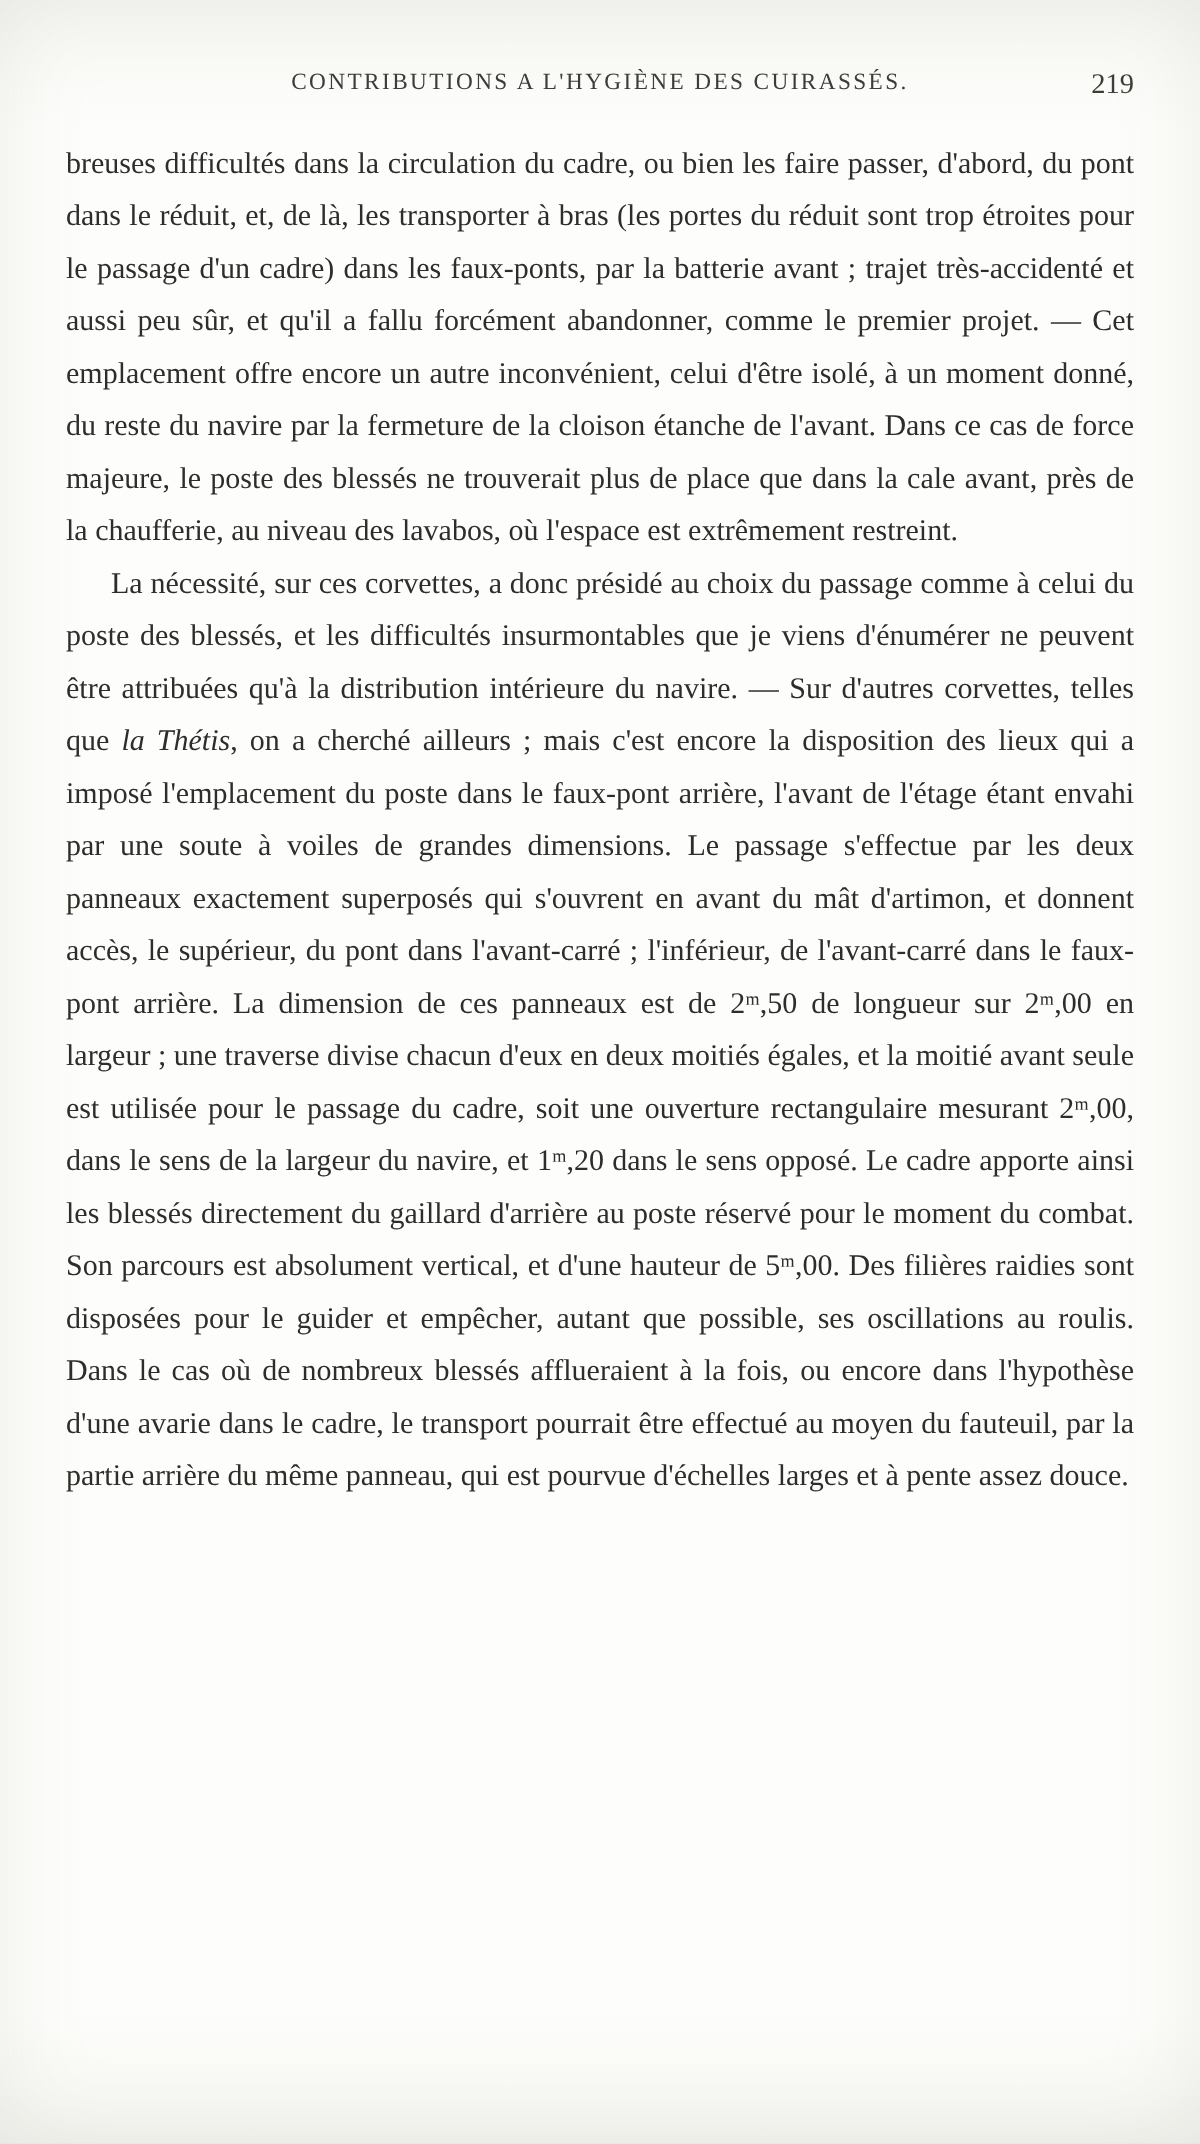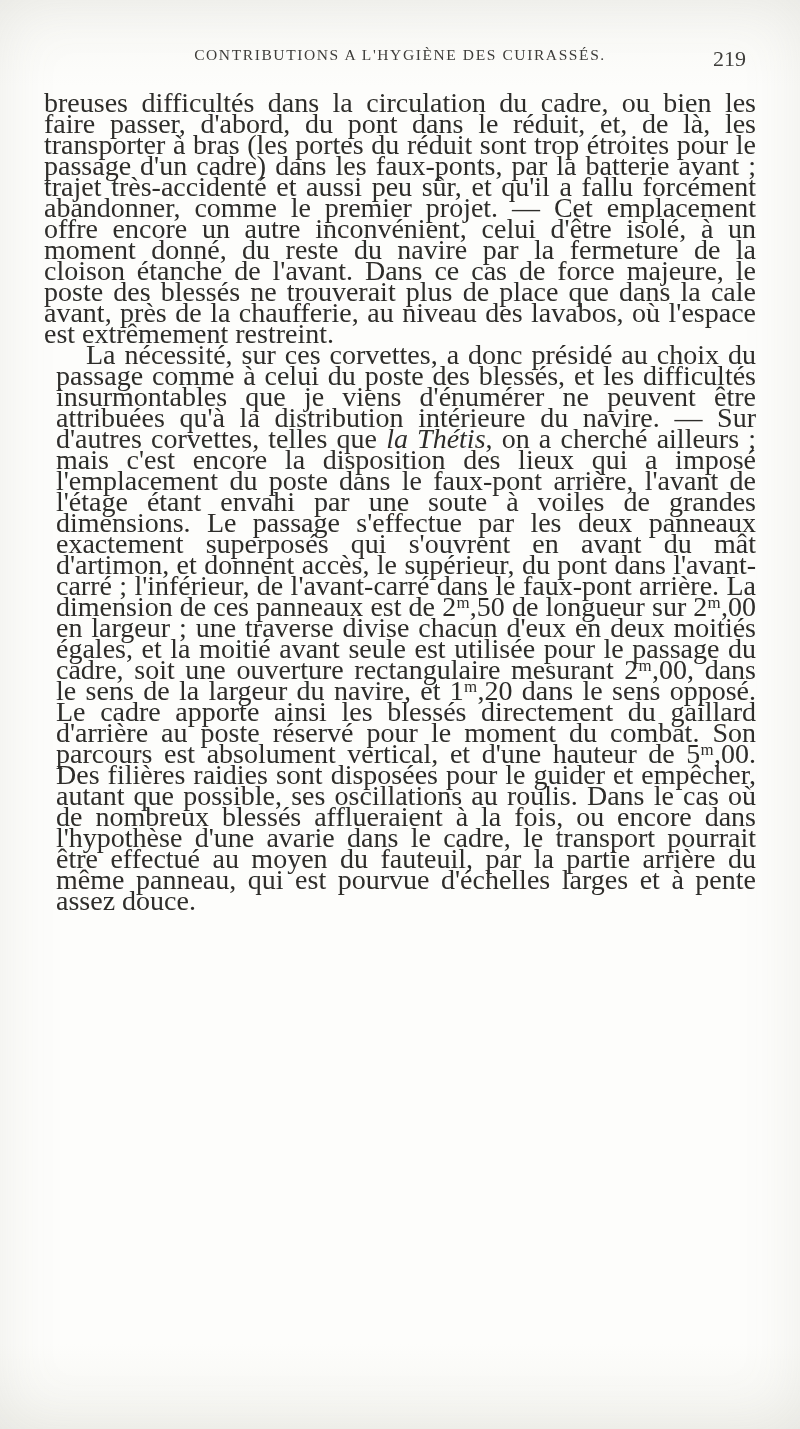--- a/index.html
+++ b/index.html
@@ -30,38 +30,37 @@
     left: 0;
     right: 0;
     text-align: center;
     font-size: 15.5px;
     letter-spacing: 1.6px;
     color: #3d3c39;
     white-space: nowrap;
   }
   .page-number {
     position: absolute;
-    right: 10px;
+    right: 0;
     top: 0;
-    font-size: 22px;
+    font-size: 19px;
     color: #3d3c39;
   }
   .text-block {
-    font-size: 28px;
-    line-height: 21px;
+    font-size: 20px;
+    line-height: 35px;
     text-align: justify;
     color: #2e2d2a;
   }
   .text-block p {
     margin: 0;
     padding: 0;
   }
   .text-block p.indent {
     text-indent: 30px;
-    margin-left: 12px;
   }
   .text-block em {
     font-style: italic;
   }
 </style>
 </head>
 <body>
 
 <div class="page">
 

